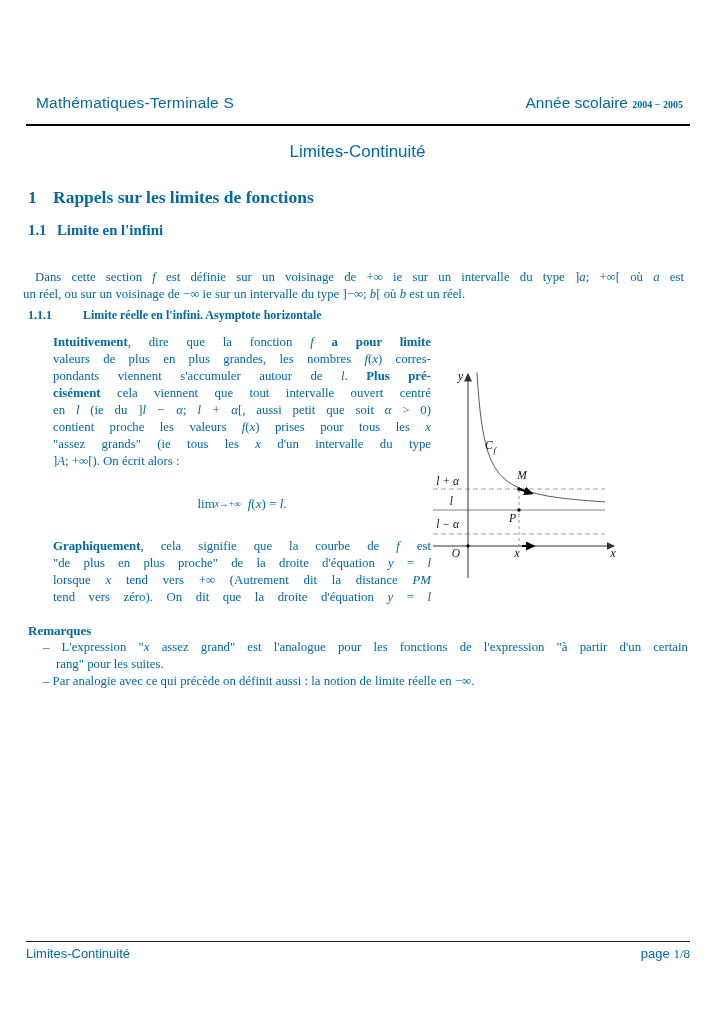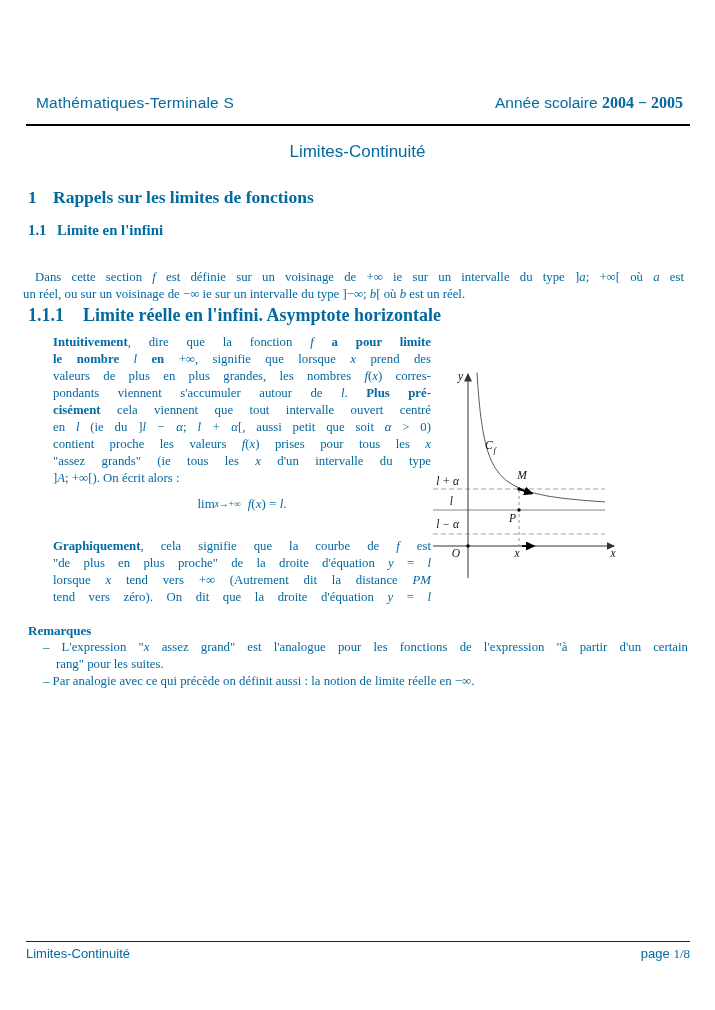--- a/index.html
+++ b/index.html
@@ -6,28 +6,28 @@
   .page{position:relative;width:715px;height:1010px;background:#ffffff;overflow:hidden;
         font-family:"Liberation Serif","DejaVu Serif",serif;color:#0369a1;}
   .abs{position:absolute;}
   .sans{font-family:"Liberation Sans","DejaVu Sans",sans-serif;}
   .b{font-weight:bold;}
   .i{font-style:italic;}
   .line{height:17px;line-height:17px;font-size:12.8px;}
   .jl{text-align:justify;text-align-last:justify;}
   .header-left{left:36px;top:94px;font-size:15.5px;letter-spacing:0.2px;}
   .header-right{right:32px;top:94px;font-size:15.5px;}
-  .header-right .year{font-family:"Liberation Serif","DejaVu Serif",serif;font-weight:bold;font-size:16px;}
+  .header-right .year{font-family:"Liberation Serif","DejaVu Serif",serif;font-weight:bold;font-size:10px;}
   .rule{background:#000;height:2px;left:26px;width:664px;}
   .doc-title{left:0;top:142px;width:715px;text-align:center;font-size:17px;}
   .h1{left:28px;top:188px;font-size:17.5px;font-weight:bold;line-height:18px;}
   .h1 .num{display:inline-block;min-width:25px;}
   .h2{left:28px;top:222px;font-size:14.8px;font-weight:bold;line-height:16px;}
   .h2 .num{display:inline-block;min-width:29px;}
-  .h3{left:28px;top:307px;font-size:18px;font-weight:bold;line-height:17px;}
+  .h3{left:28px;top:307px;font-size:12px;font-weight:bold;line-height:17px;}
   .h3 .num{display:inline-block;min-width:55px;}
   .intro{left:23px;top:250px;width:661px;}
   .intro .first{text-indent:12px;margin-top:19px;}
   .col{left:53px;width:378px;}
   .col1{top:334px;}
   .col2{top:538px;}
   .formula{left:53px;top:497px;width:378px;display:flex;justify-content:center;align-items:flex-start;}
   .lim-stack{display:inline-flex;align-items:center;}
   .lim-main{font-size:13px;line-height:14px;}
   .lim-sub{font-size:9.5px;line-height:9px;}
@@ -61,21 +61,20 @@
 
   <div class="abs intro">
     <div class="line jl first"><span>Dans cette section </span><span class="i">f</span><span> est définie sur un voisinage de +∞ ie sur un intervalle du type ]</span><span class="i">a</span><span>; +∞[ où </span><span class="i">a</span><span> est</span></div>
     <div class="line"><span>un réel, ou sur un voisinage de −∞ ie sur un intervalle du type ]−∞; </span><span class="i">b</span><span>[ où </span><span class="i">b</span><span> est un réel.</span></div>
   </div>
 
   <div class="abs h3"><span class="num">1.1.1</span><span>Limite réelle en l'infini. Asymptote horizontale</span></div>
 
   <div class="abs col col1">
     <div class="line jl"><span class="b">Intuitivement</span><span>, dire que la fonction </span><span class="i">f</span><span> </span><span class="b">a pour limite</span></div>
-    <div class="line jl"><span class="b">le nombre</span><span> </span><span class="i">l</span><span> </span><span class="b">en</span><span> +∞, signifie que lorsque </span><span class="i">x</span><span> prend des</span></div>
     <div class="line jl"><span>valeurs de plus en plus grandes, les nombres </span><span class="i">f</span><span>(</span><span class="i">x</span><span>) corres-</span></div>
     <div class="line jl"><span>pondants viennent s'accumuler autour de </span><span class="i">l</span><span>. </span><span class="b">Plus pré-</span></div>
     <div class="line jl"><span class="b">cisément</span><span> cela viennent que tout intervalle ouvert centré</span></div>
     <div class="line jl"><span>en </span><span class="i">l</span><span> (ie du ]</span><span class="i">l − α</span><span>; </span><span class="i">l + α</span><span>[, aussi petit que soit </span><span class="i">α</span><span> &gt; 0)</span></div>
     <div class="line jl"><span>contient proche les valeurs </span><span class="i">f</span><span>(</span><span class="i">x</span><span>) prises pour tous les </span><span class="i">x</span></div>
     <div class="line jl"><span>"assez grands" (ie tous les </span><span class="i">x</span><span> d'un intervalle du type</span></div>
     <div class="line"><span>]</span><span class="i">A</span><span>; +∞[). On écrit alors :</span></div>
   </div>
 
   <div class="abs formula">

